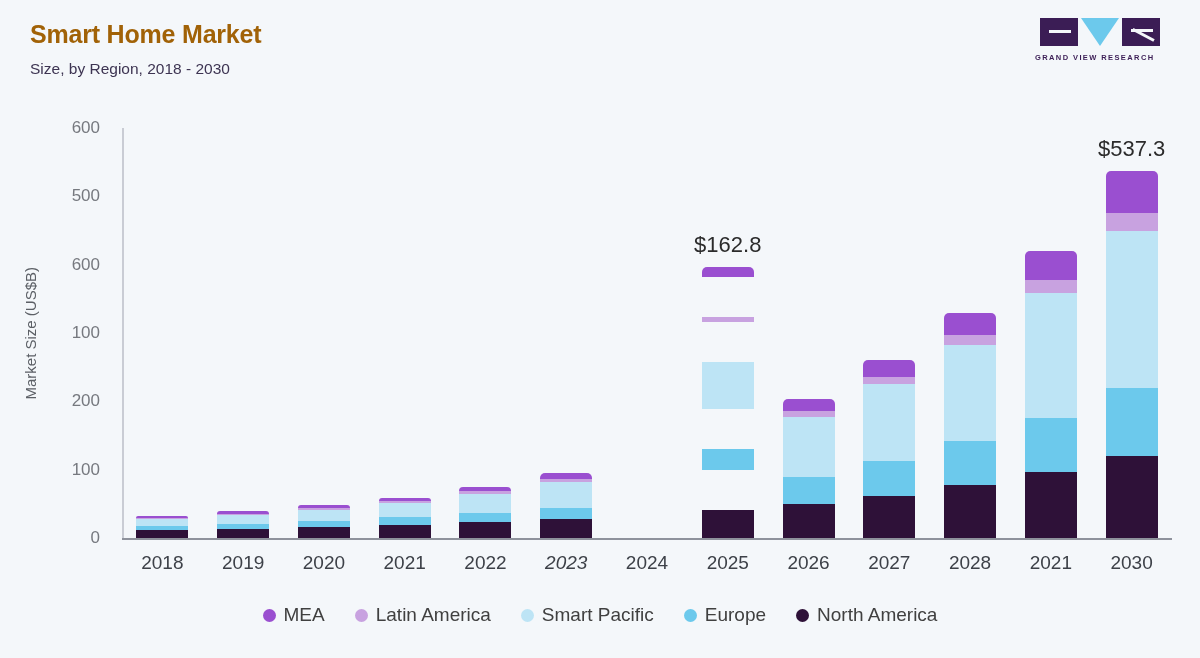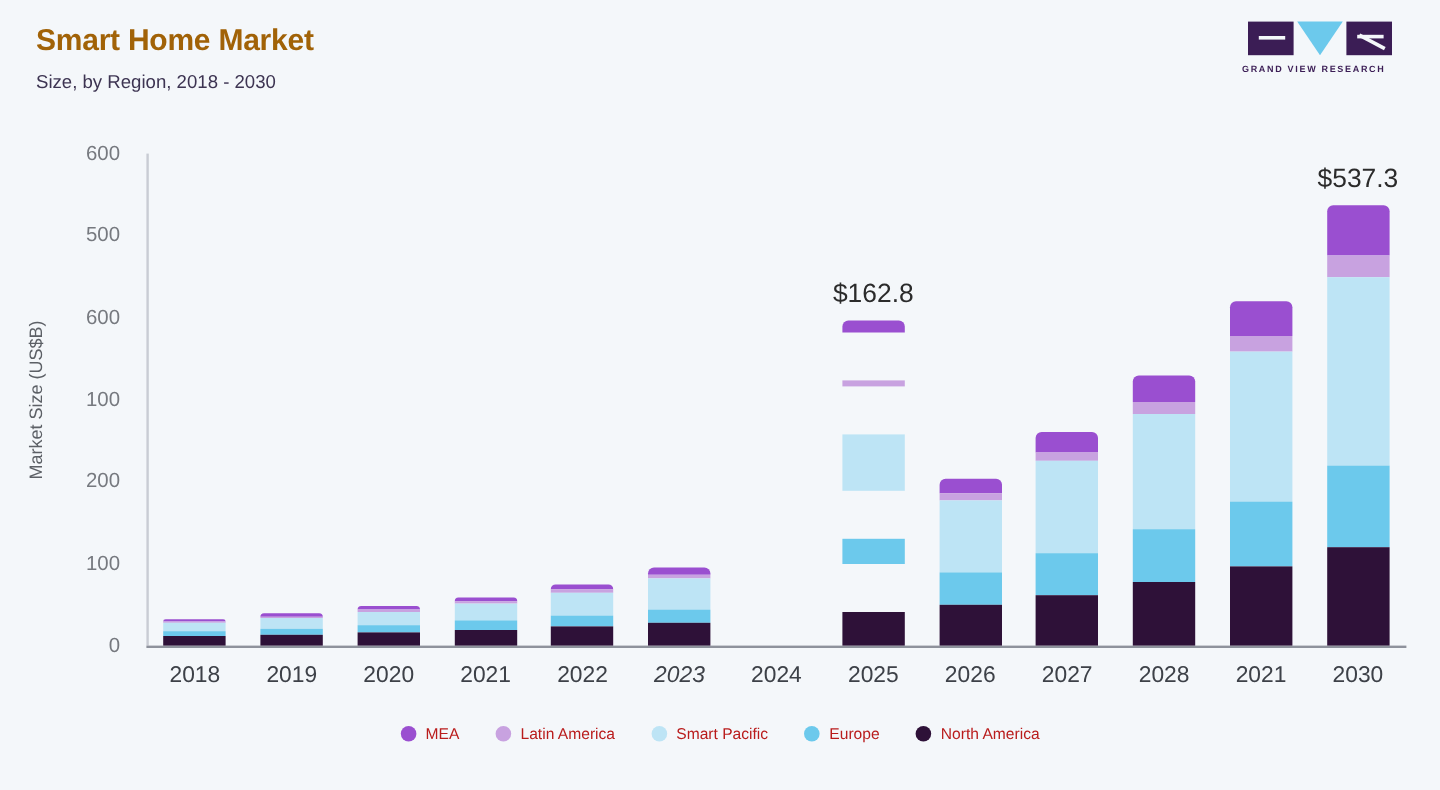--- a/index.html
+++ b/index.html
@@ -222,22 +222,22 @@
     display: flex;
     align-items: center;
     gap: 8px;
   }
   .legend-dot {
     width: 13px;
     height: 13px;
     border-radius: 50%;
   }
   .legend-label {
-    font-size: 13px;
-    color: #b91c1c;
+    font-size: 19px;
+    color: #404040;
   }
 </style>
 </head>
 <body>
 
 <div class="header">
   <h1 class="chart-title">Smart Home Market</h1>
   <p class="chart-subtitle">Size, by Region, 2018 - 2030</p>
 </div>
 

